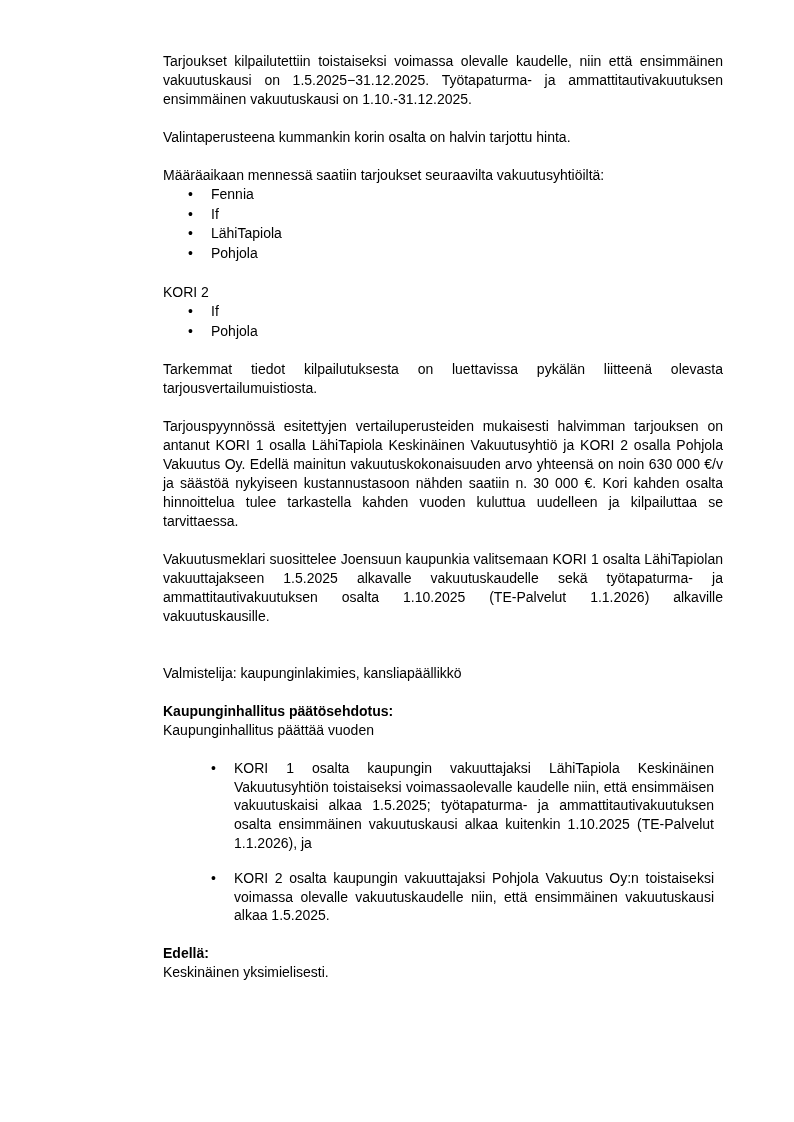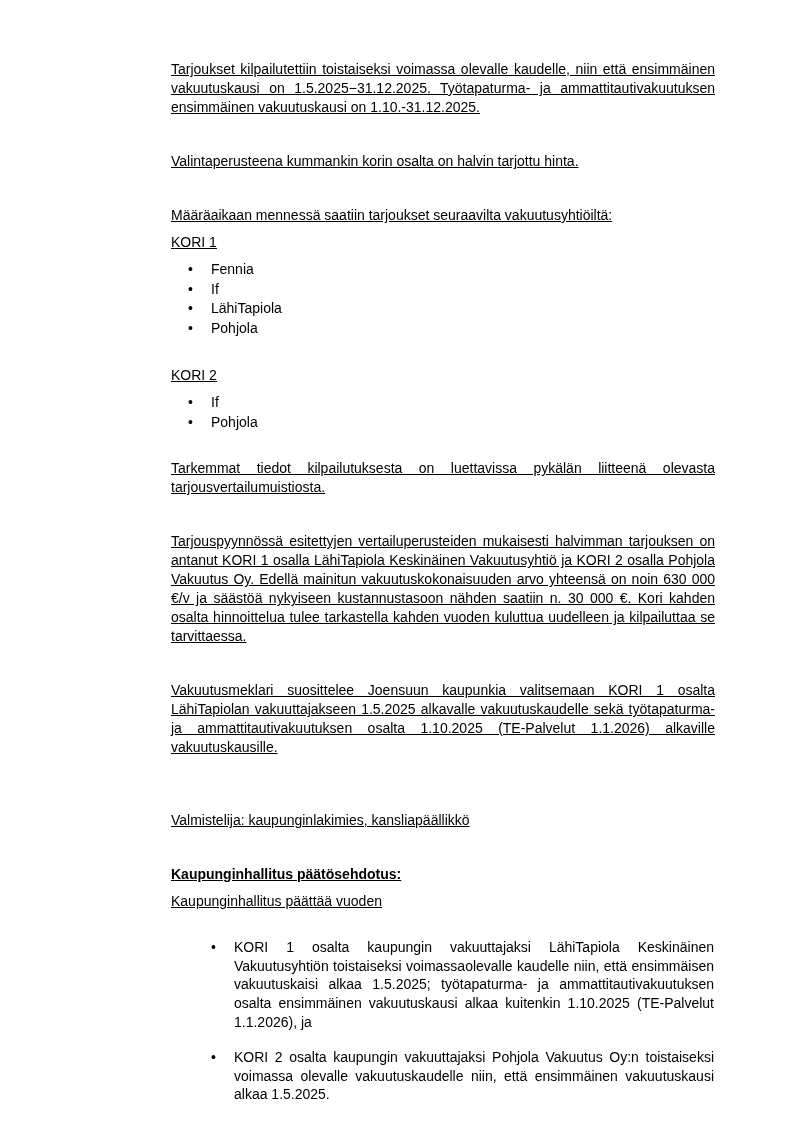--- a/index.html
+++ b/index.html
@@ -17,23 +17,22 @@
       color: #000000;
     }
     .page {
       position: absolute;
       left: 163px;
       top: 52px;
       width: 560px;
       line-height: 19px;
     }
     p {
-      margin: 8px;
+      margin: 0;
       text-align: justify;
-      text-decoration: underline;
     }
     .gap { height: 19px; }
     .gap-s { height: 17px; }
     ul.simple {
       list-style: none;
       margin: 0;
       padding: 0;
     }
     ul.simple li {
       position: relative;
@@ -69,21 +68,20 @@
 
 <div class="page">
 
   <p>Tarjoukset kilpailutettiin toistaiseksi voimassa olevalle kaudelle, niin että ensimmäinen vakuutuskausi on 1.5.2025−31.12.2025. Työtapaturma- ja ammattitautivakuutuksen ensimmäinen vakuutuskausi on 1.10.-31.12.2025.</p>
   <div class="gap"></div>
 
   <p>Valintaperusteena kummankin korin osalta on halvin tarjottu hinta.</p>
   <div class="gap"></div>
 
   <p>Määräaikaan mennessä saatiin tarjoukset seuraavilta vakuutusyhtiöiltä:</p>
-  <p>KORI 1</p>
   <ul class="simple">
     <li><span class="bullet">•</span><span>Fennia</span></li>
     <li><span class="bullet">•</span><span>If</span></li>
     <li><span class="bullet">•</span><span>LähiTapiola</span></li>
     <li><span class="bullet">•</span><span>Pohjola</span></li>
   </ul>
   <div class="gap"></div>
 
   <p>KORI 2</p>
   <ul class="simple">

